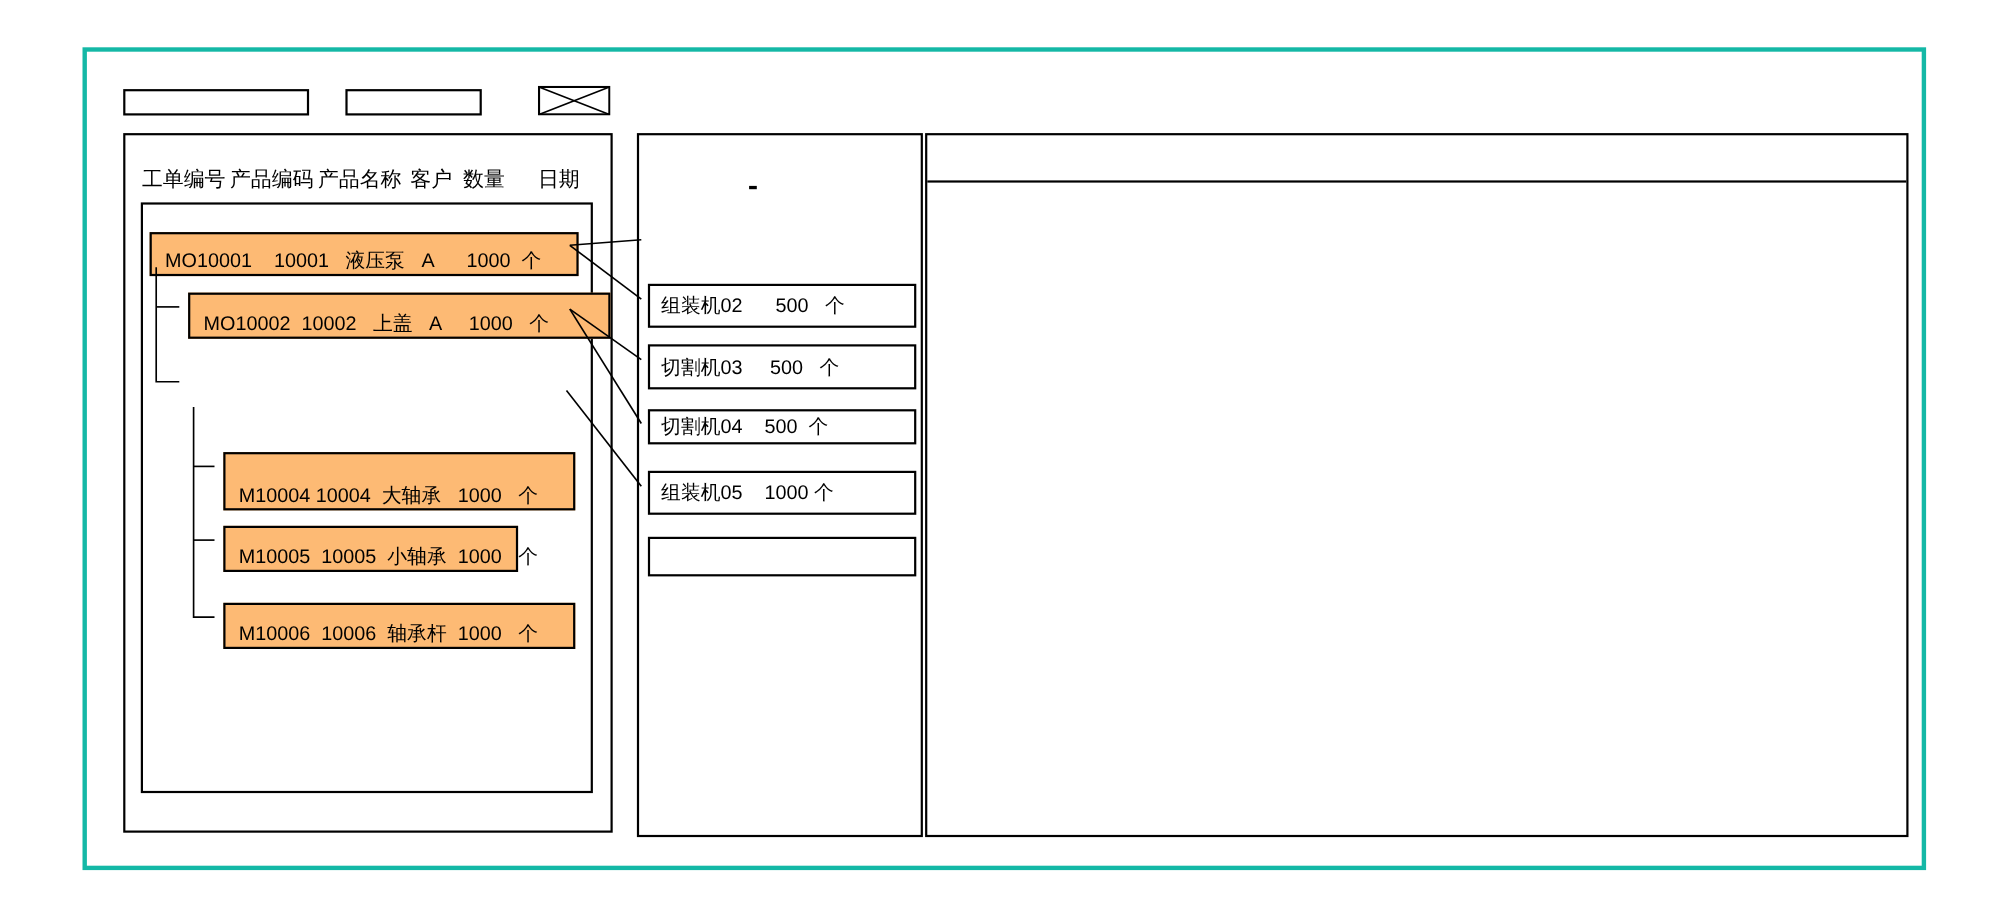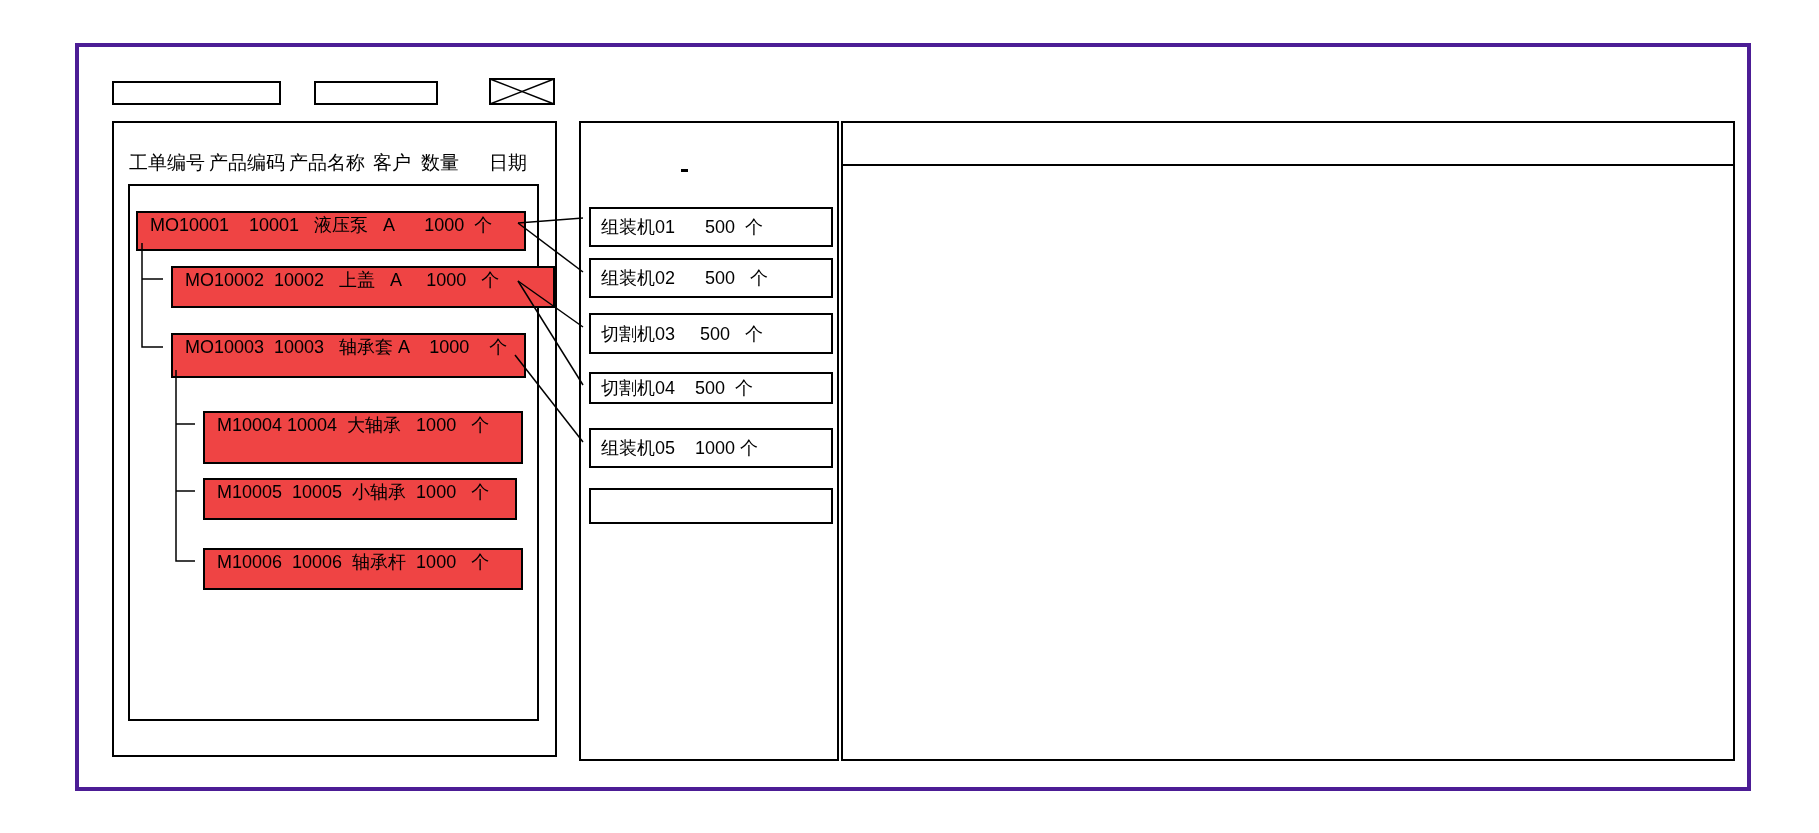--- a/index.html
+++ b/index.html
@@ -1,32 +1,32 @@
 <!DOCTYPE html>
 <html><head>
 <meta charset="utf-8">
 <style>
   html,body{margin:0;padding:0;background:#ffffff;}
   body{width:1819px;height:833px;position:relative;overflow:hidden;
        font-family:"Liberation Sans","DejaVu Sans",sans-serif;color:#000;}
   .frame{position:absolute;left:75px;top:43px;width:1676px;height:748px;
-         border:4px solid #4c1d95;box-sizing:border-box;background:#fff;}
+         border:4px solid #14b8a6;box-sizing:border-box;background:#fff;}
   
   .tb-box{position:absolute;border:2px solid #000;box-sizing:border-box;background:#fff;}
   .tb1{left:33px;top:34px;width:169px;height:24px;}
   .tb2{left:235px;top:34px;width:124px;height:24px;}
   .xbox{position:absolute;left:410px;top:31px;width:66px;height:27px;}
   
   .left-panel{position:absolute;left:33px;top:74px;width:445px;height:636px;
               border:2px solid #000;box-sizing:border-box;}
   .hdr{position:absolute;top:27px;font-size:19px;white-space:pre;}
   .tree{position:absolute;left:14px;top:61px;width:411px;height:537px;
         border:2px solid #000;box-sizing:border-box;}
-  .row{position:absolute;border:2px solid #000;box-sizing:border-box;background:#ef4444;
-       display:flex;align-items:flex-start;padding-left:12px;font-size:18px;white-space:pre;}
+  .row{position:absolute;border:2px solid #000;box-sizing:border-box;background:#fdba74;
+       display:flex;align-items:flex-end;padding-left:12px;font-size:18px;white-space:pre;}
   .machine-panel{position:absolute;left:500px;top:74px;width:260px;height:640px;
                  border:2px solid #000;box-sizing:border-box;}
   .mbox{position:absolute;left:8px;width:244px;border:2px solid #000;box-sizing:border-box;
         background:#fff;display:flex;align-items:center;padding-left:10px;
         font-size:18px;white-space:pre;}
   .mark{position:absolute;left:100px;top:46px;width:7px;height:3px;background:#000;}
   .right-panel{position:absolute;left:762px;top:74px;width:894px;height:640px;
                border:2px solid #000;box-sizing:border-box;}
   .divider{position:absolute;left:0;top:41px;width:100%;height:2px;background:#000;}
   .overlay{position:absolute;left:0;top:0;width:1819px;height:833px;pointer-events:none;}
@@ -50,30 +50,28 @@
       <span class="hdr" style="left:15px">工单编号</span>
       <span class="hdr" style="left:95px">产品编码</span>
       <span class="hdr" style="left:175px">产品名称</span>
       <span class="hdr" style="left:259px">客户</span>
       <span class="hdr" style="left:307px">数量</span>
       <span class="hdr" style="left:375px">日期</span>
 
       <div class="tree">
         <div class="row" style="left:6px;top:25px;width:390px;height:40px"><span>MO10001    10001   液压泵   A      1000  个</span></div>
         <div class="row" style="left:41px;top:80px;width:384px;height:42px"><span>MO10002  10002   上盖   A     1000   个</span></div>
-        <div class="row" style="left:41px;top:147px;width:355px;height:45px"><span>MO10003  10003   轴承套 A    1000    个</span></div>
         <div class="row" style="left:73px;top:225px;width:320px;height:53px"><span>M10004 10004  大轴承   1000   个</span></div>
-        <div class="row" style="left:73px;top:292px;width:314px;height:42px"><span>M10005  10005  小轴承  1000   个</span></div>
+        <div class="row" style="left:73px;top:292px;width:268px;height:42px"><span>M10005  10005  小轴承  1000   个</span></div>
         <div class="row" style="left:73px;top:362px;width:320px;height:42px"><span>M10006  10006  轴承杆  1000   个</span></div>
       </div>
     </div>
 
     <div class="machine-panel">
       <div class="mark"></div>
-      <div class="mbox" style="top:84px;height:40px"><span>组装机01      500  个</span></div>
       <div class="mbox" style="top:135px;height:40px"><span>组装机02      500   个</span></div>
       <div class="mbox" style="top:190px;height:41px"><span>切割机03     500   个</span></div>
       <div class="mbox" style="top:249px;height:32px"><span>切割机04    500  个</span></div>
       <div class="mbox" style="top:305px;height:40px"><span>组装机05    1000 个</span></div>
       <div class="mbox" style="top:365px;height:36px"><span></span></div>
     </div>
 
     <div class="right-panel">
       <div class="divider"></div>
     </div>

